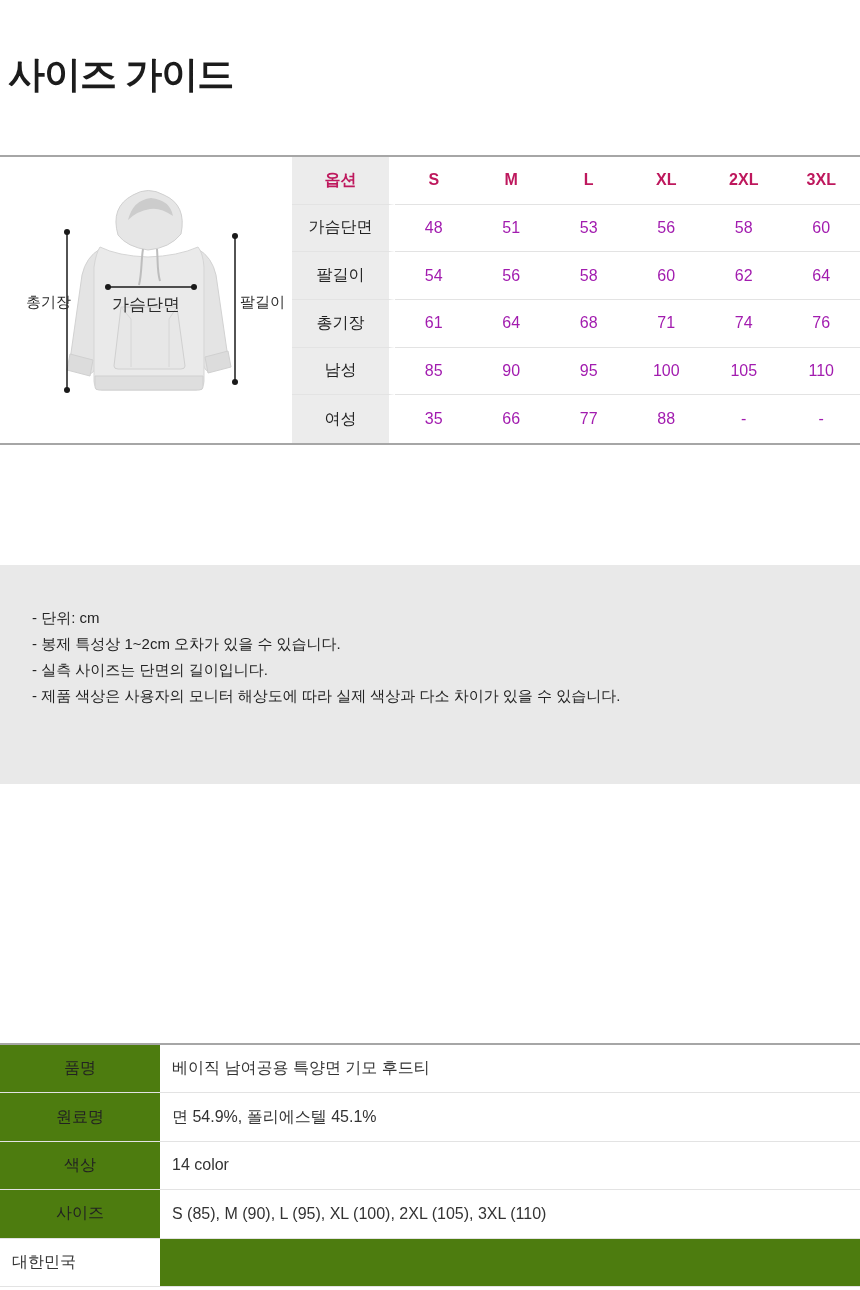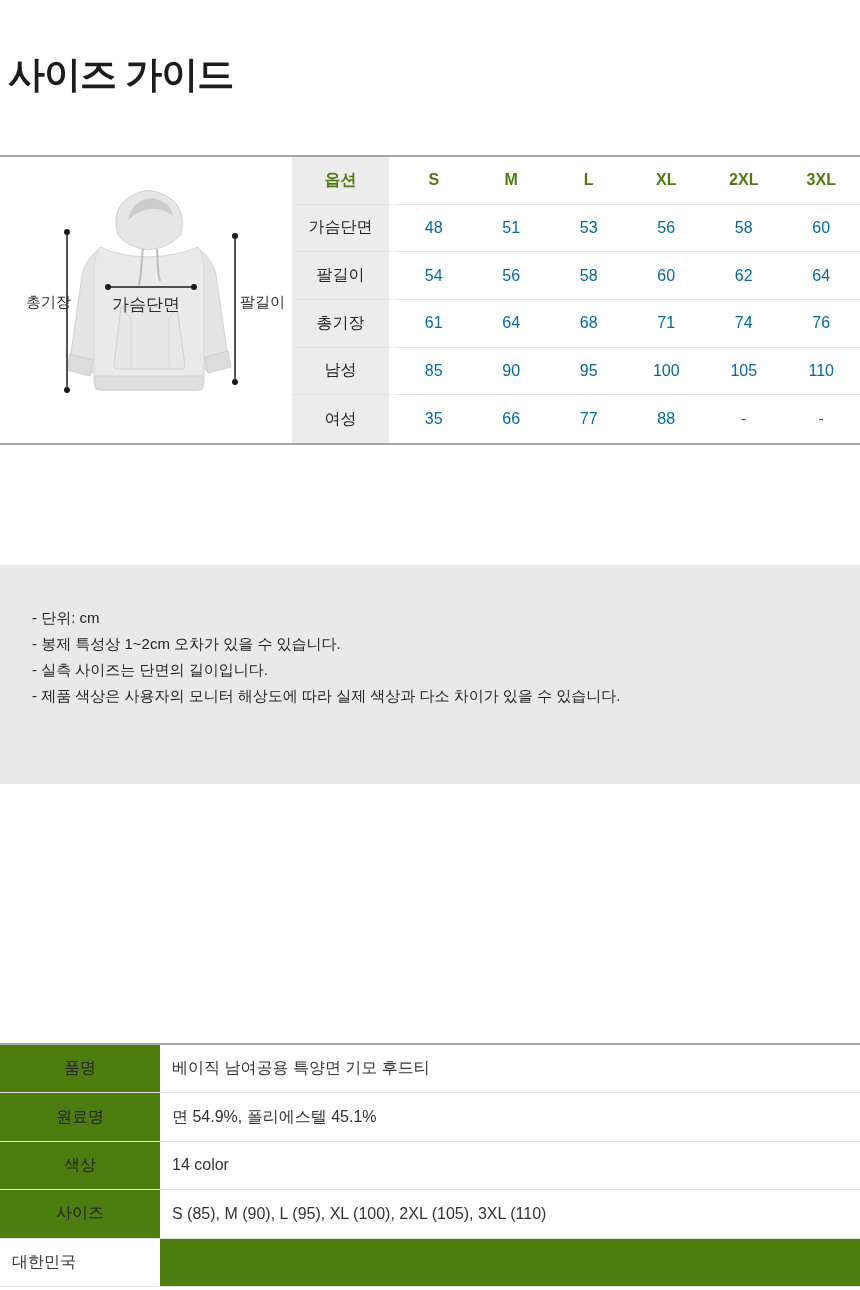--- a/index.html
+++ b/index.html
@@ -30,25 +30,25 @@
   #lbl-sleeve { top:136px; left:240px; }
 
   .size-table {
     width:568px; height:286px; display:grid;
     grid-template-columns:103px repeat(6, 77.5px);
     grid-auto-rows:47.66px;
     font-size:16px;
   }
   .size-table .cell {
     display:flex; align-items:center; justify-content:center;
-    border-bottom:1px solid #e3e3e3; color:#0369a1;
+    border-bottom:1px solid #e3e3e3; color:#a21caf;
   }
   .size-table .cell.last-row { border-bottom:none; }
   .size-table .rowlabel { background:#ececec; border-right:6px solid #ffffff; color:#222; }
-  .size-table .colhead { font-weight:700; color:#4d7c0f; }
+  .size-table .colhead { font-weight:700; color:#be185d; }
 
   
   .notes {
     position:absolute; top:565px; left:0; width:860px; height:219px;
     background:#e9e9e9; padding:40px 30px 0 32px;
     font-size:15px; color:#232323;
   }
   .notes .note-line { line-height:26px; }
 
   

